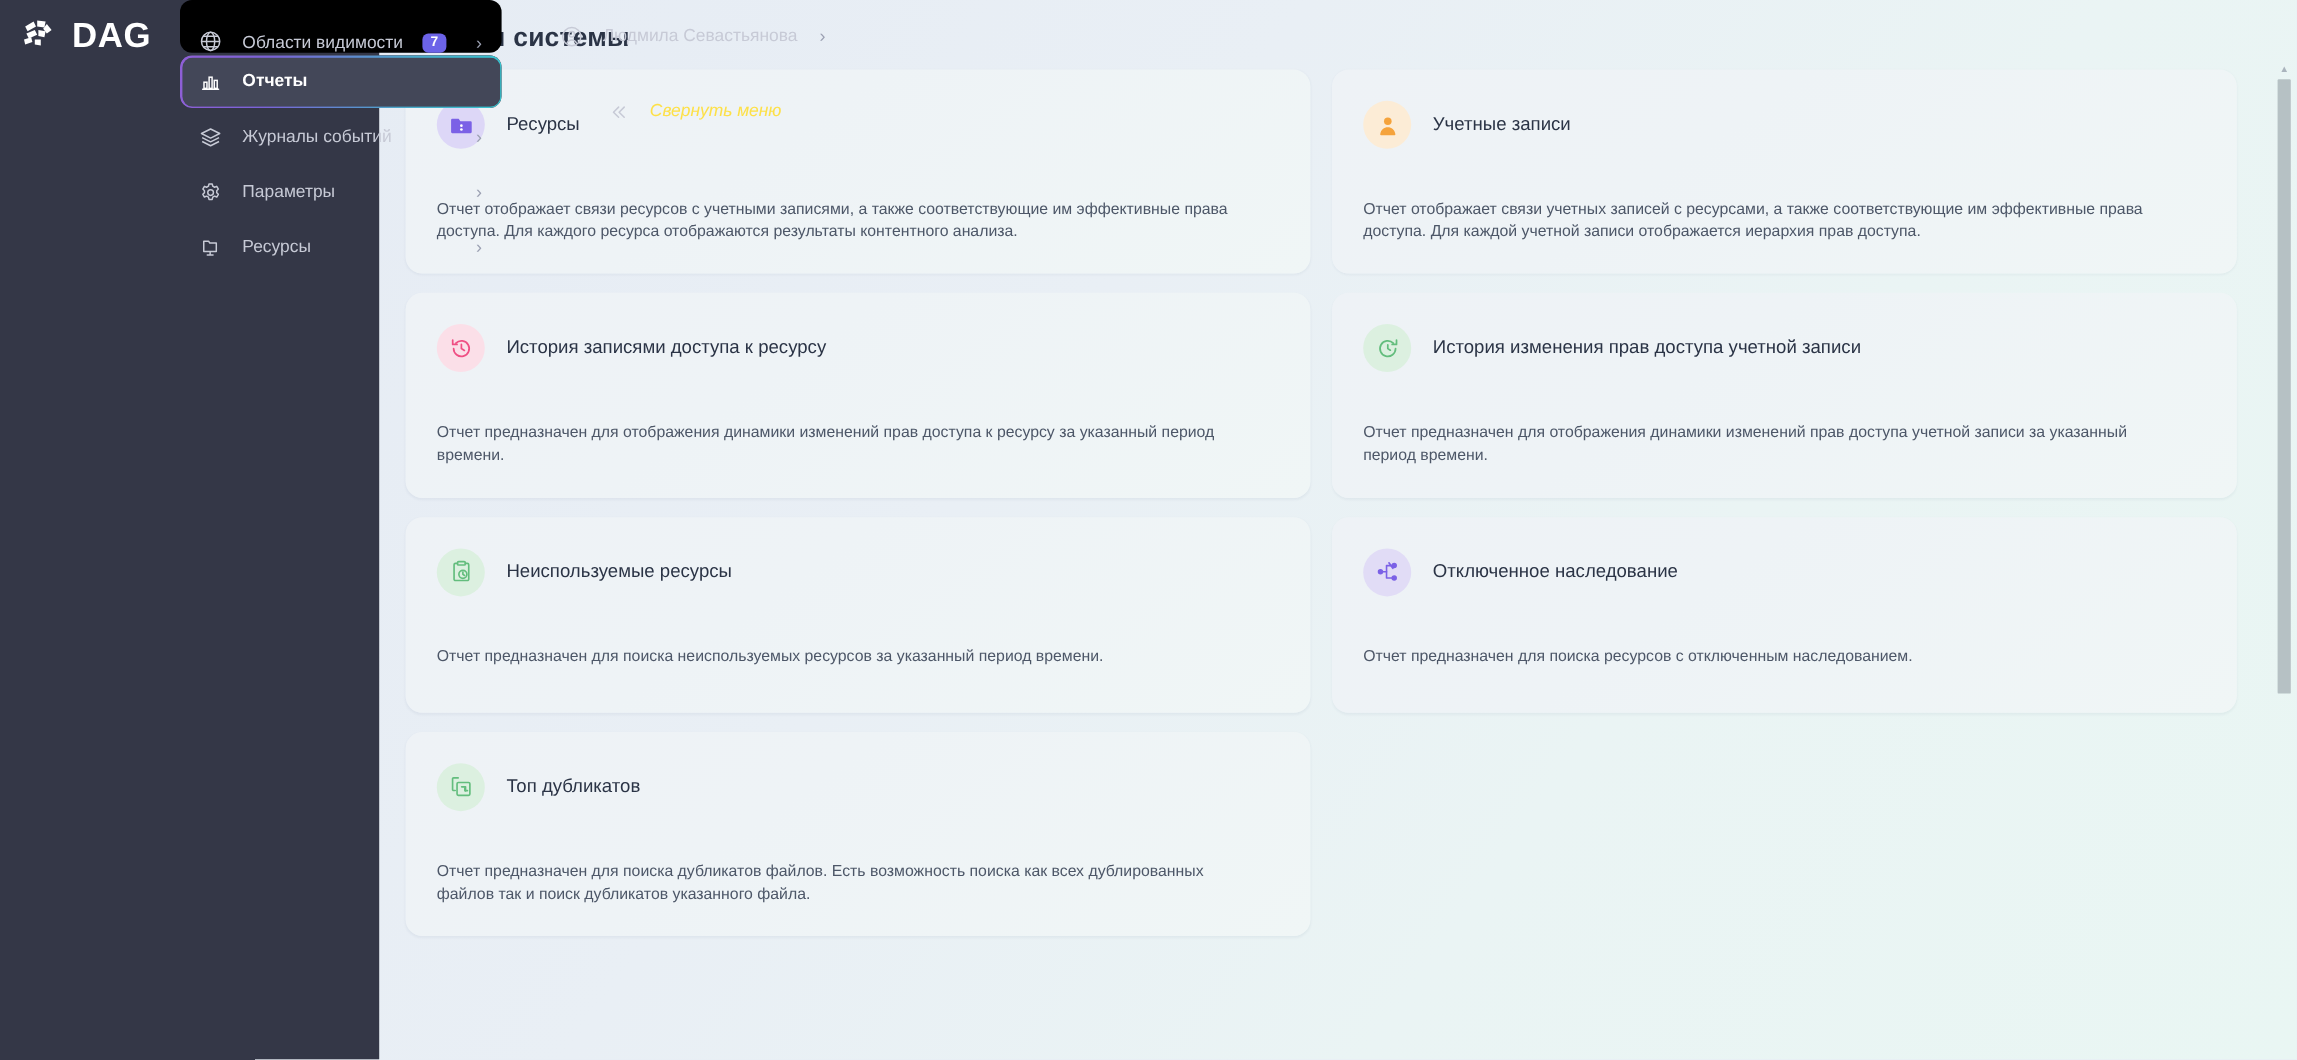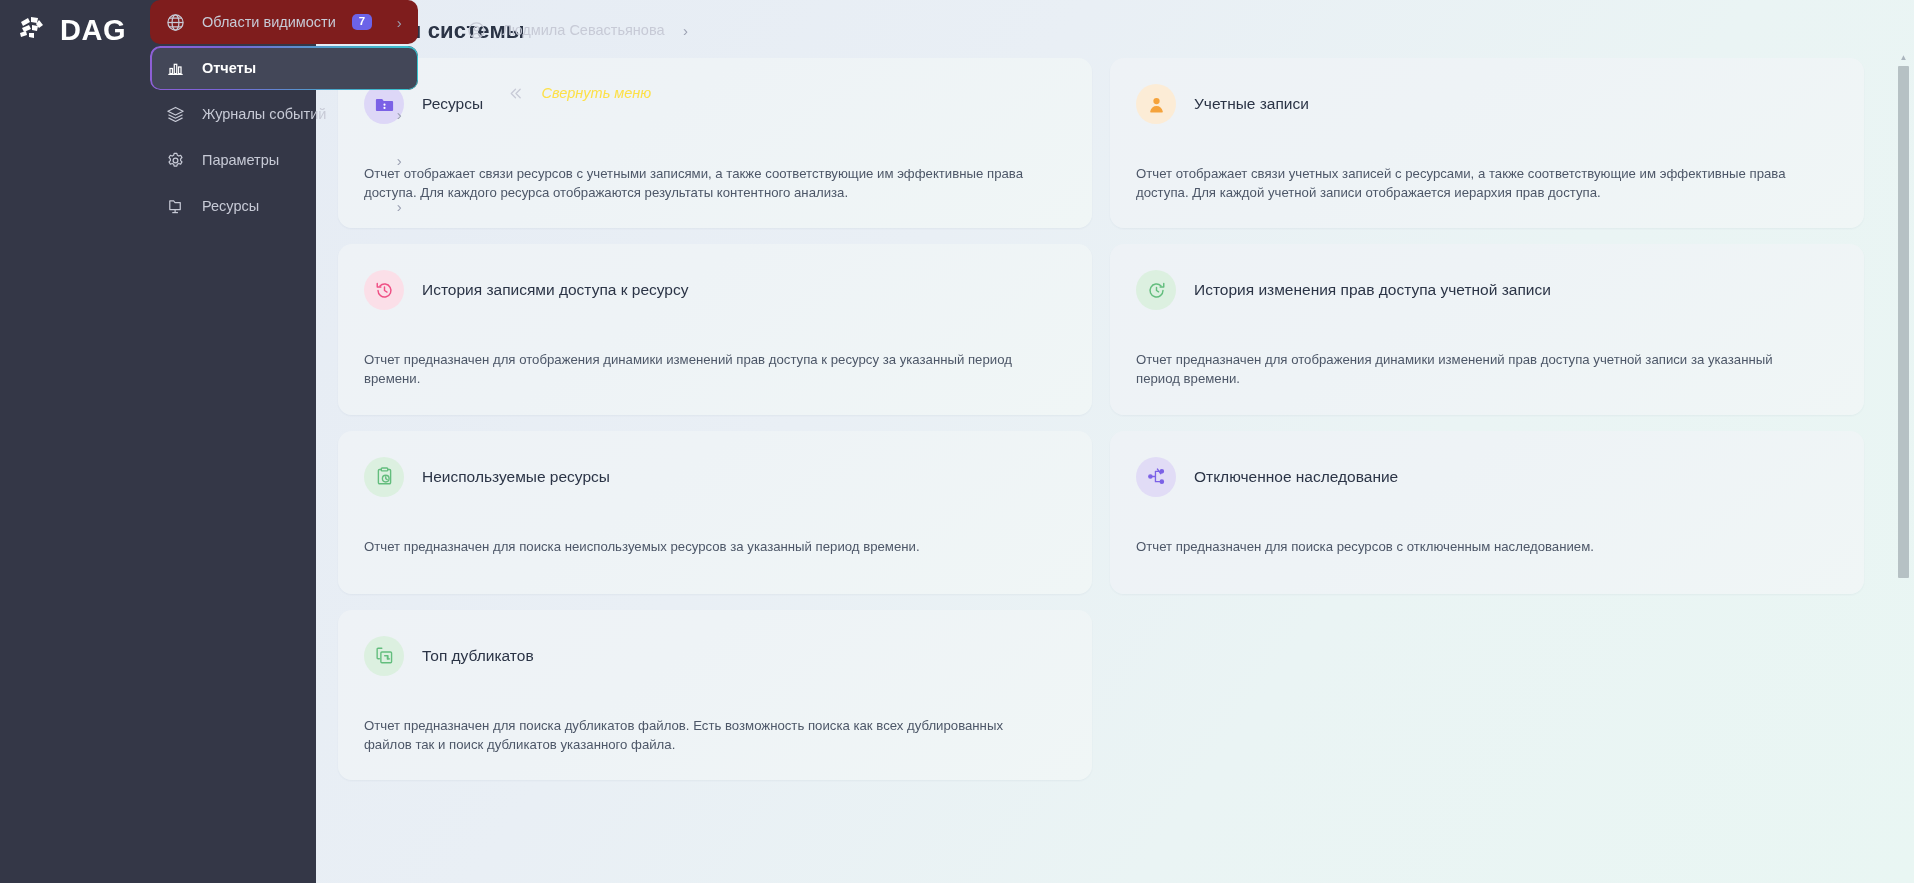--- a/index.html
+++ b/index.html
@@ -35,21 +35,21 @@
   .nav { padding: 0 8px; display: flex; flex-direction: column; gap: 2px; }
   .nav-item {
     height: 44px; border-radius: 10px;
     display: flex; align-items: center; gap: 16px;
     padding: 0 14px 0 16px;
     color: #c7cad6; font-size: 14.5px;
     cursor: pointer; position: relative;
   }
   .nav-item .ni-icon { width: 20px; height: 20px; flex: 0 0 20px; display:flex; align-items:center; justify-content:center; }
   .nav-item .ni-label { flex: 1 1 auto; white-space: nowrap; }
-  .nav-item.hovered { background: #7f1d1d; }
+  .nav-item.hovered { background: #000000; align-items: flex-end; }
   .nav-item.active {
     background: #434758;
     position: relative;
     color: #ffffff; font-weight: 600;
   }
   .nav-item.active::before {
     content: ""; position: absolute; inset: 0;
     border-radius: 10px; padding: 1.5px;
     background: linear-gradient(100deg, #8f5fd6 0%, #7a63d8 28%, #4aa8c9 70%, #35c6cf 100%);
     -webkit-mask: linear-gradient(#000 0 0) content-box, linear-gradient(#000 0 0);

